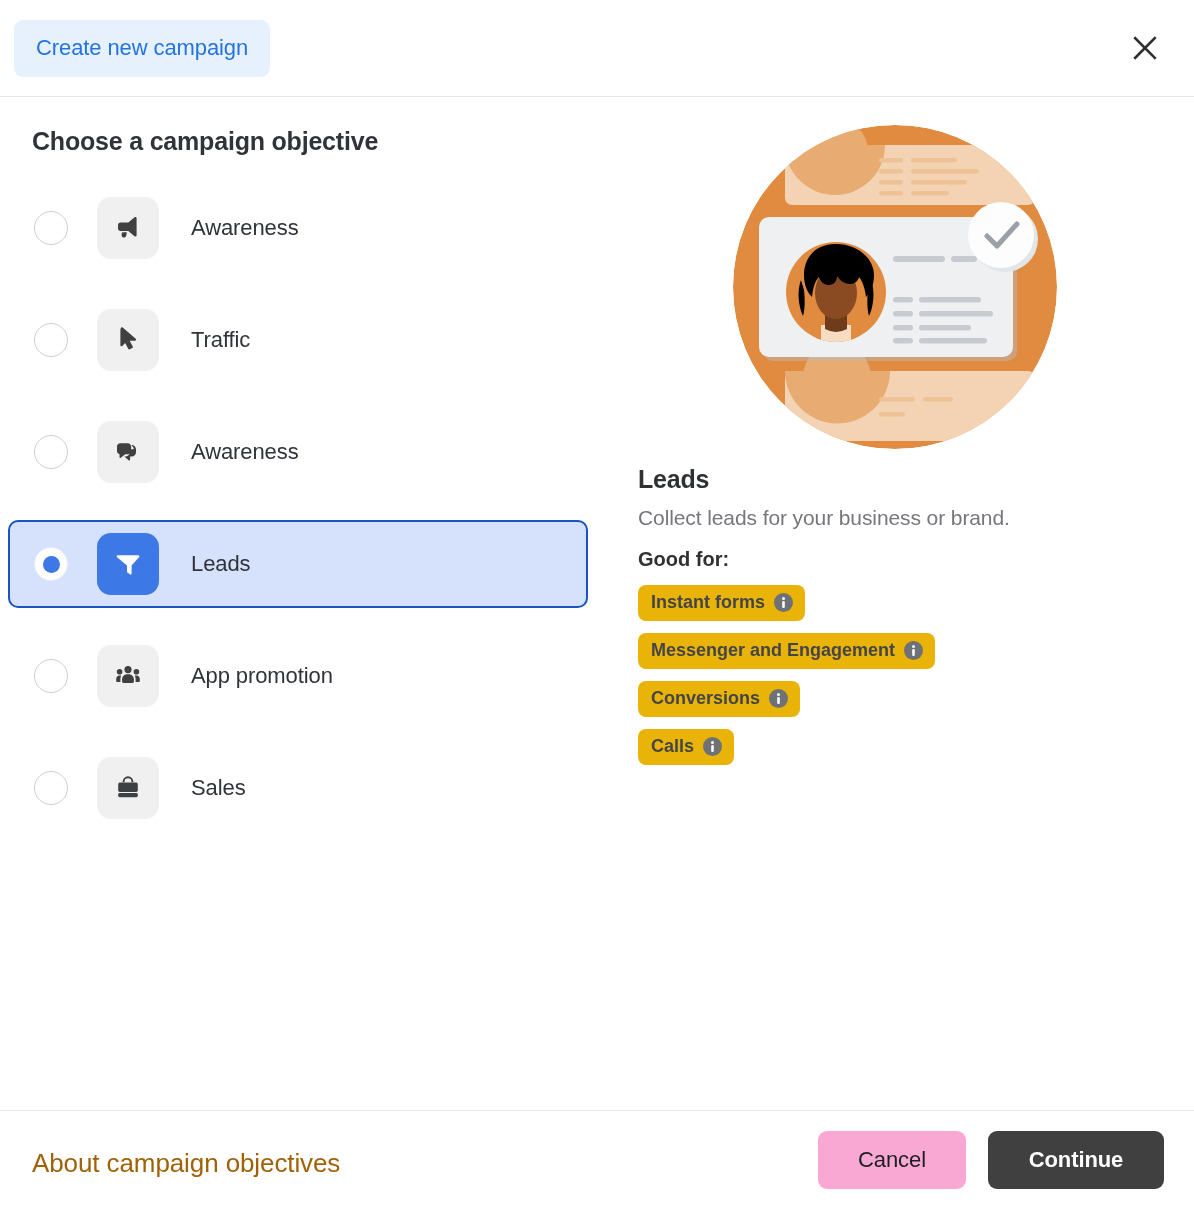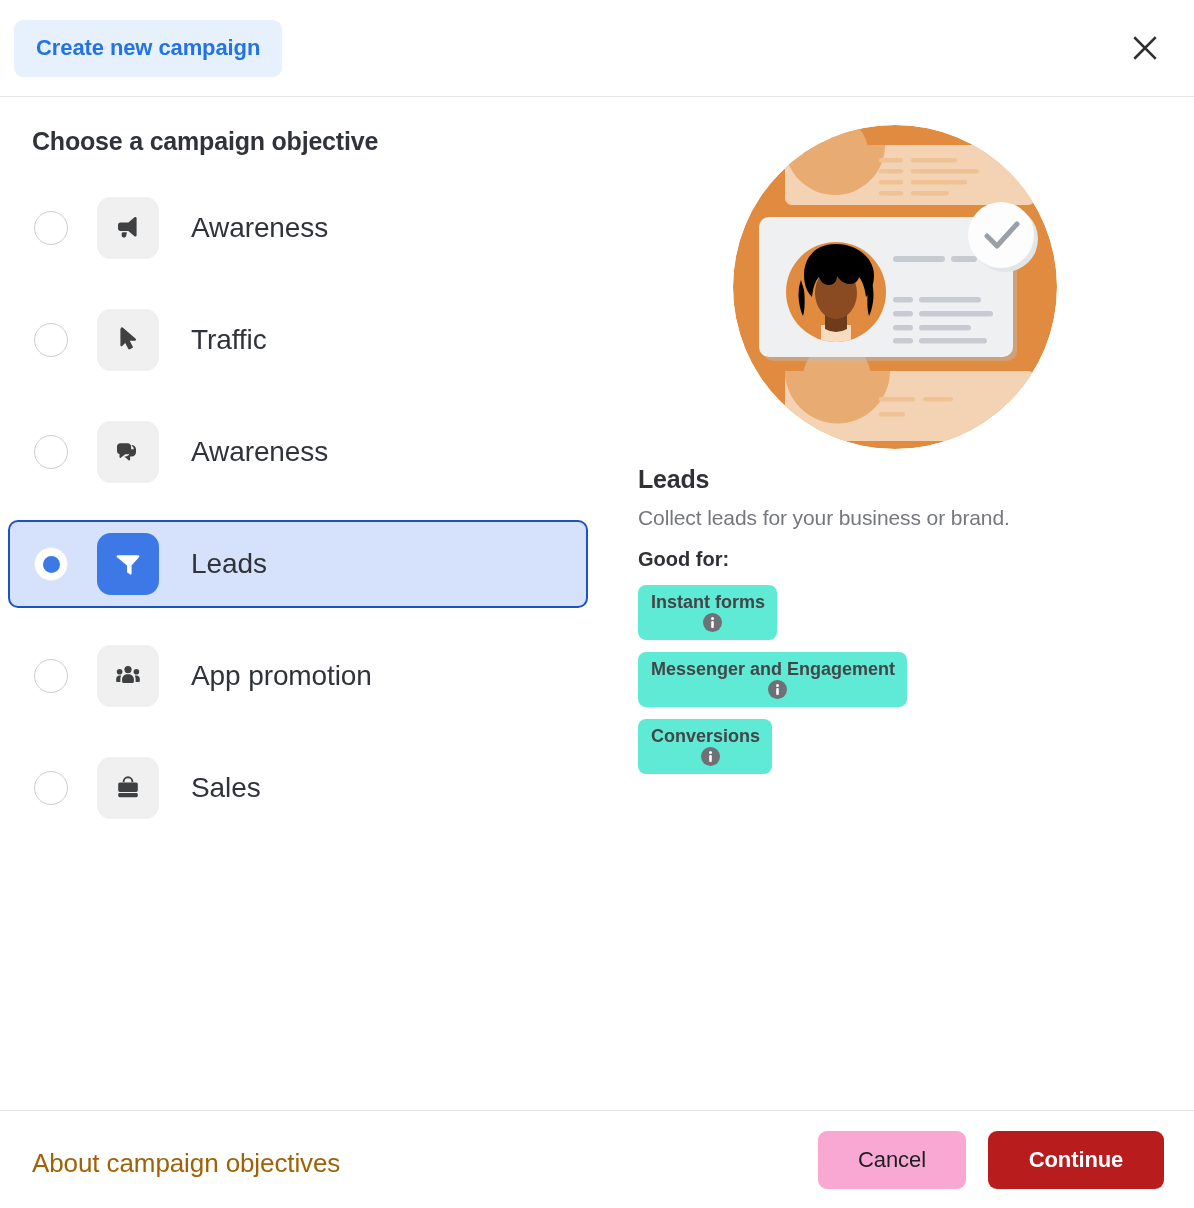--- a/index.html
+++ b/index.html
@@ -28,21 +28,21 @@
     display: flex;
     align-items: center;
     padding: 0 20px 0 14px;
     position: relative;
     background: #fff;
   }
   .tab-pill {
     background: #e7f0fd;
     color: #2374e1;
     font-size: 22px;
-    font-weight: bold;
+    font-weight: normal;
     border-radius: 9px;
     padding: 17px 22px 18px 22px;
     line-height: 1;
     cursor: pointer;
     user-select: none;
     letter-spacing: -0.1px;
   }
   .close-btn {
     position: absolute;
     right: 30px; top: 29px;
@@ -124,21 +124,21 @@
     justify-content: center;
     color: #3e4042;
   }
   .obj-row.selected .icon-tile {
     background: #3c79e6;
     color: #ffffff;
   }
   .icon-tile svg { display: block; }
   .obj-label {
     margin-left: 32px;
-    font-size: 28px;
+    font-size: 22px;
     color: #303339;
     letter-spacing: -0.1px;
   }
 
   
   .right-col {
     flex: 1 1 auto;
     padding: 28px 20px 0 10px;
     position: relative;
   }
@@ -164,29 +164,28 @@
   .goodfor-label {
     font-size: 20px;
     font-weight: bold;
     color: #2f3134;
     margin: 18px 0 0 8px;
   }
   .pill-list { margin: 14px 0 0 8px; padding: 0; list-style: none; }
   .pill {
     display: inline-flex;
     align-items: center;
-    background: #5eead4;
+    background: #eab308;
     border-radius: 8px;
     padding: 7px 12px 8px 13px;
     margin-bottom: 12px;
     font-size: 18px;
     font-weight: bold;
     color: #444548;
     cursor: default;
-    flex-direction: column;
   }
   .pill-row { display: block; }
   .info-icon {
     margin-left: 9px;
     display: inline-flex;
     align-items: center;
   }
   .info-icon svg { display: block; }
 
   
@@ -220,21 +219,21 @@
     letter-spacing: -0.1px;
   }
   .btn-secondary {
     background: #f9a8d4;
     color: #1c1e21;
     font-weight: normal;
     margin-right: 22px;
     min-width: 148px;
   }
   .btn-primary {
-    background: #b91c1c;
+    background: #404040;
     color: #ffffff;
     min-width: 176px;
   }
 </style>
 </head>
 <body>
 
 <div id="dialog">
 
   <div class="header">
@@ -433,20 +432,32 @@
             <span>Conversions</span>
             <span class="info-icon">
               <svg width="19" height="19" viewBox="0 0 19 19" aria-hidden="true">
                 <circle cx="9.5" cy="9.5" r="9.5" fill="#6e7176"></circle>
                 <circle cx="9.5" cy="5.4" r="1.5" fill="#ffffff"></circle>
                 <rect x="8.2" y="8" width="2.6" height="7" rx="1.1" fill="#ffffff"></rect>
               </svg>
             </span>
           </span>
         </li>
+        <li class="pill-row">
+          <span class="pill">
+            <span>Calls</span>
+            <span class="info-icon">
+              <svg width="19" height="19" viewBox="0 0 19 19" aria-hidden="true">
+                <circle cx="9.5" cy="9.5" r="9.5" fill="#6e7176"></circle>
+                <circle cx="9.5" cy="5.4" r="1.5" fill="#ffffff"></circle>
+                <rect x="8.2" y="8" width="2.6" height="7" rx="1.1" fill="#ffffff"></rect>
+              </svg>
+            </span>
+          </span>
+        </li>
       </ul>
 
     </div>
   </div>
 
   <div class="footer">
     <a class="footer-link">About campaign objectives</a>
     <span class="footer-spacer"></span>
     <button class="btn btn-secondary">Cancel</button>
     <button class="btn btn-primary">Continue</button>

